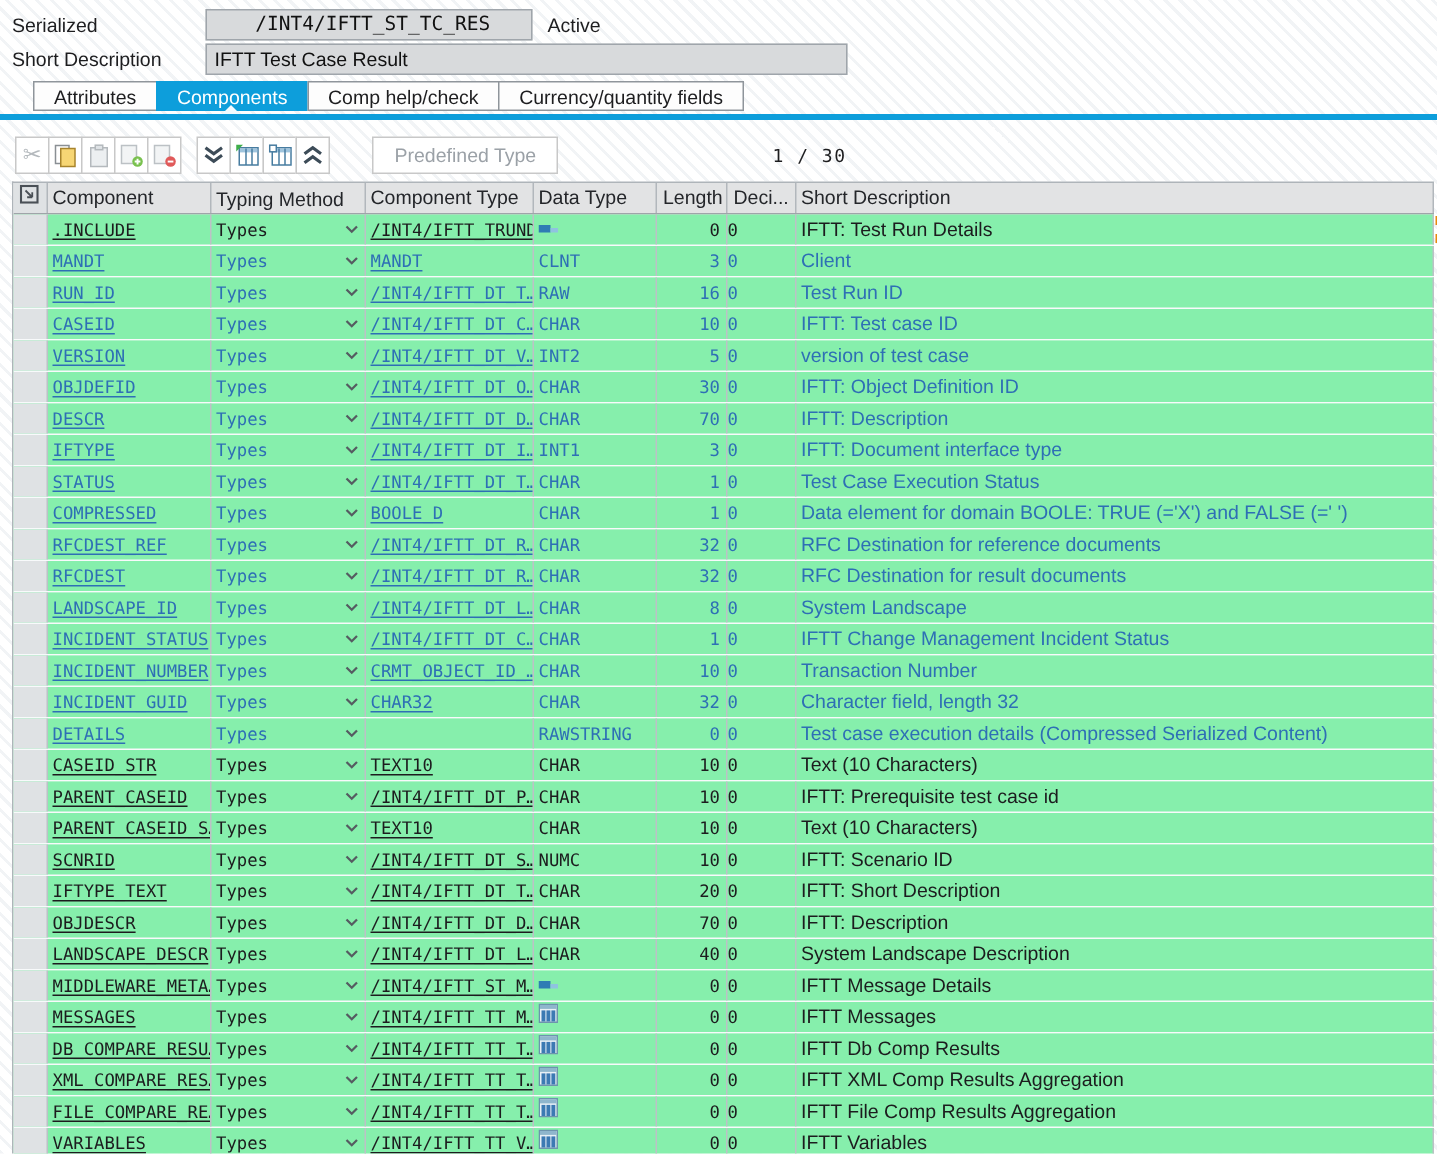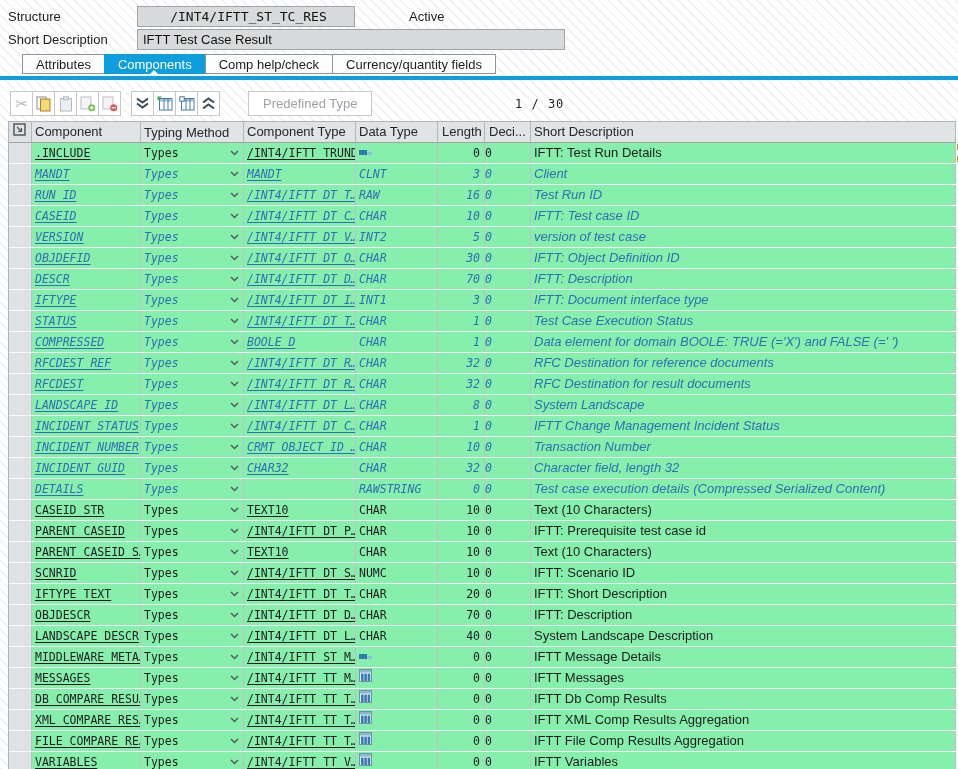--- a/index.html
+++ b/index.html
@@ -10,21 +10,21 @@
   }
   .screen{position:absolute;inset:0;width:958px;height:769px;overflow:hidden;
     background:repeating-linear-gradient(45deg, rgba(150,168,184,0.13) 0 2px, transparent 2px 7px) #ffffff;}
   
   .frow{position:absolute;left:0;width:958px;height:21px;}
   .flabel{position:absolute;left:8px;top:3px;font-size:13px;color:#1d1d1f;}
   .field{position:absolute;top:0;height:21px;box-sizing:border-box;
     background:#d8dadc;border:1px solid #9fa5ab;line-height:19px;color:#111;}
   .field.mono{font-family:"DejaVu Sans Mono",monospace;font-size:13px;padding-left:5px;text-align:center;}
   .field.sans{font-size:13px;padding-left:5px;}
-  .status-text{position:absolute;left:365px;top:3px;font-size:13px;color:#1d1d1f;margin-left:44px;}
+  .status-text{position:absolute;left:365px;top:3px;font-size:13px;color:#1d1d1f;}
   
   .tabs{position:absolute;left:22px;top:54px;height:22px;display:flex;}
   .tab{box-sizing:border-box;height:20px;line-height:20px;padding:0 13px;font-size:13px;
     background:#fdfdfd;border:1px solid #8f959b;color:#1d1d1f;margin-left:-1px;white-space:nowrap;}
   .tab:first-child{margin-left:0;}
   .tab.active{background:#0d9edb;border-color:#0d9edb;color:#ffffff;}
   .tab-underline{position:absolute;left:0;top:76px;width:958px;height:4px;background:#0d9edb;}
   .tab-notch{position:absolute;left:148px;top:70px;width:0;height:0;
     border-left:6px solid transparent;border-right:6px solid transparent;border-bottom:6px solid #f3fbff;}
   
@@ -51,33 +51,33 @@
   .sel{width:23px;background:#dfe2e4;}
   .c0{width:109px;padding-left:3px;}
   .c1{width:103px;display:flex;justify-content:space-between;align-items:center;padding:0 4px 0 3px;}
   .c2{width:112px;padding-left:3px;}
   .c3{width:82px;padding-left:3px;}
   .c4{width:47px;text-align:right;padding-right:4px;}
   .c5{width:46px;padding-right:3px;}
   .c6{width:425px;padding-left:3px;font-size:13px;}
   .mono{font-family:"DejaVu Sans Mono",monospace;font-size:11.5px;}
   .link{text-decoration:underline;text-underline-offset:2px;text-decoration-thickness:1px;}
-  .row.blue{color:#2e6fb5;font-style:italic;}
+  .row.blue{color:#2e6fb5;}
   .row.black{color:#1c1c1e;}
   .dtico{display:inline-block;vertical-align:middle;margin-top:-2px;}
   .focus-marker{position:absolute;left:954px;top:144px;width:3px;height:18px;
     border-right:2px dashed #e8890c;}
 </style>
 </head>
 <body>
 
 <div class="screen">
 
   <div class="frow" style="top:6px;">
-    <span class="flabel">Structure</span>
+    <span class="flabel">Serialized</span>
     <div class="field mono" style="left:137px;width:218px;">/INT4/IFTT_ST_TC_RES</div>
     <span class="status-text">Active</span>
   </div>
   <div class="frow" style="top:29px;">
     <span class="flabel">Short Description</span>
     <div class="field sans" style="left:137px;width:428px;">IFTT Test Case Result</div>
   </div>
 
   <div class="tabs">
       <div class="tab">Attributes</div>

